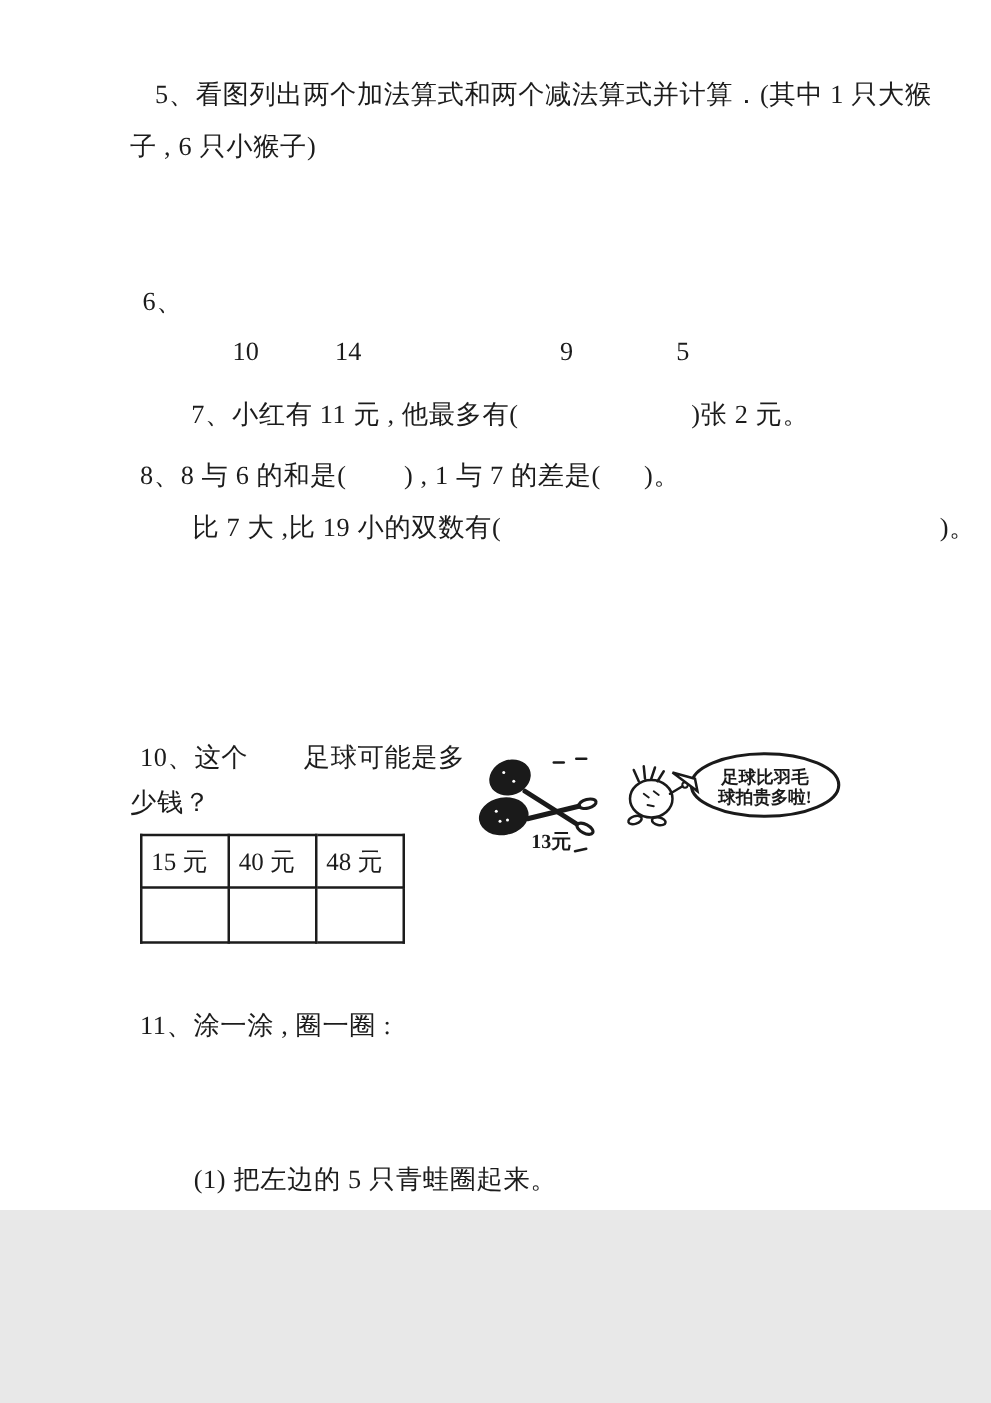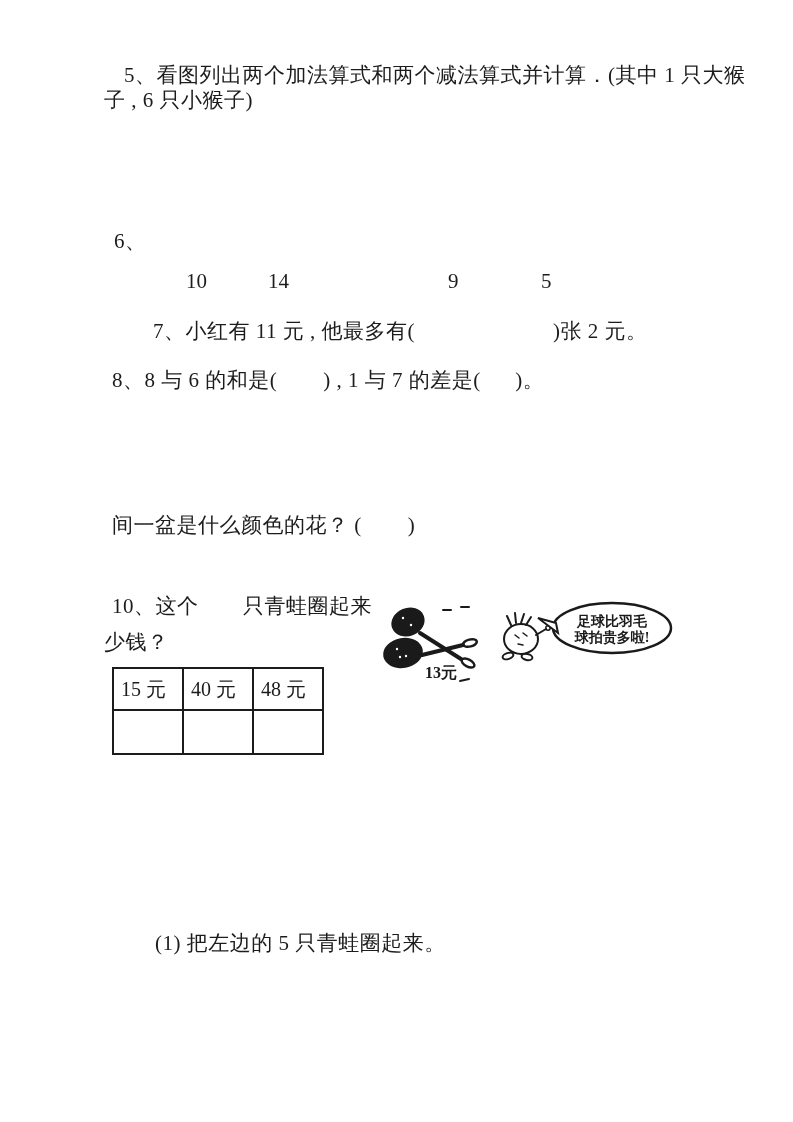--- a/index.html
+++ b/index.html
@@ -1,18 +1,18 @@
 <!DOCTYPE html>
 <html><head>
 <meta charset="utf-8">
 <style>
   html,body{margin:0;padding:0;background:#e8e8e8;}
   .page{
     position:relative;
-    width:793px;height:1122px;
+    width:793px;height:968px;
     margin:0 auto;
     background:#ffffff;
     font-family:"Liberation Serif","DejaVu Serif",serif;
     color:#1c1c1c;
     overflow:hidden;
   }
   .line{
     position:absolute;
     font-size:21px;
     line-height:28px;
@@ -45,36 +45,36 @@
   table.price tr.blank td{height:42px;}
   .illus{position:absolute;left:375px;top:583px;}
   .ink{stroke:#1a1a1a;fill:none;stroke-linecap:round;}
 </style>
 </head>
 <body>
 
 <div class="page">
 
   <div class="line" style="left:124px;top:61px;">5、看图列出两个加法算式和两个减法算式并计算．(其中 1 只大猴</div>
-  <div class="line" style="left:104px;top:86px;">子 , 6 只小猴子)</div>
+  <div class="line" style="left:104px;top:103px;">子 , 6 只小猴子)</div>
 
   <div class="line" style="left:114px;top:227px;">6、</div>
   <div class="num" style="left:186px;top:268px;">10</div>
   <div class="num" style="left:268px;top:268px;">14</div>
   <div class="num" style="left:448px;top:268px;">9</div>
   <div class="num" style="left:541px;top:268px;">5</div>
 
   <div class="line" style="left:112px;top:317px;margin-left:41px;">7、小红有 11 元 , 他最多有(                        )张 2 元。</div>
 
   <div class="line" style="left:112px;top:366px;">8、8 与 6 的和是(        ) , 1 与 7 的差是(      )。</div>
+  <div class="line" style="left:154px;top:408px;">比 7 大 ,比 19 小的双数有(                                                             )。</div>
 
-  <div class="line" style="left:112px;top:511px;">间一盆是什么颜色的花？ (        )</div>
 
   <div class="line" style="left:112px;top:592px;">10、这个</div>
-  <div class="line" style="left:243px;top:592px;">只青蛙圈起来</div>
+  <div class="line" style="left:243px;top:592px;">足球可能是多</div>
   <div class="line" style="left:104px;top:628px;">少钱？</div>
 
   <table class="price">
     <tbody>
         <tr class="hdr">
       <td>15 元</td>
       <td>40 元</td>
       <td>48 元</td>
     </tr>
     <tr class="blank">
@@ -122,15 +122,16 @@
     </g>
 
     <g>
       <ellipse cx="237" cy="45" rx="59" ry="25" fill="#ffffff" stroke="#1a1a1a" stroke-width="2.5"></ellipse>
       <path d="M181,40 L163,35 L183,50 Z" fill="#ffffff" stroke="#1a1a1a" stroke-width="2"></path>
       <text x="237" y="43" text-anchor="middle" font-size="14" font-weight="bold" fill="#1a1a1a" font-family="'Liberation Serif','DejaVu Serif',serif">足球比羽毛</text>
       <text x="237" y="59" text-anchor="middle" font-size="14" font-weight="bold" fill="#1a1a1a" font-family="'Liberation Serif','DejaVu Serif',serif">球拍贵多啦!</text>
     </g>
   </svg>
 
+  <div class="line" style="left:112px;top:806px;">11、涂一涂 , 圈一圈 :</div>
   <div class="line" style="left:155px;top:929px;">(1) 把左边的 5 只青蛙圈起来。</div>
 
 </div>
 
 </body></html>

